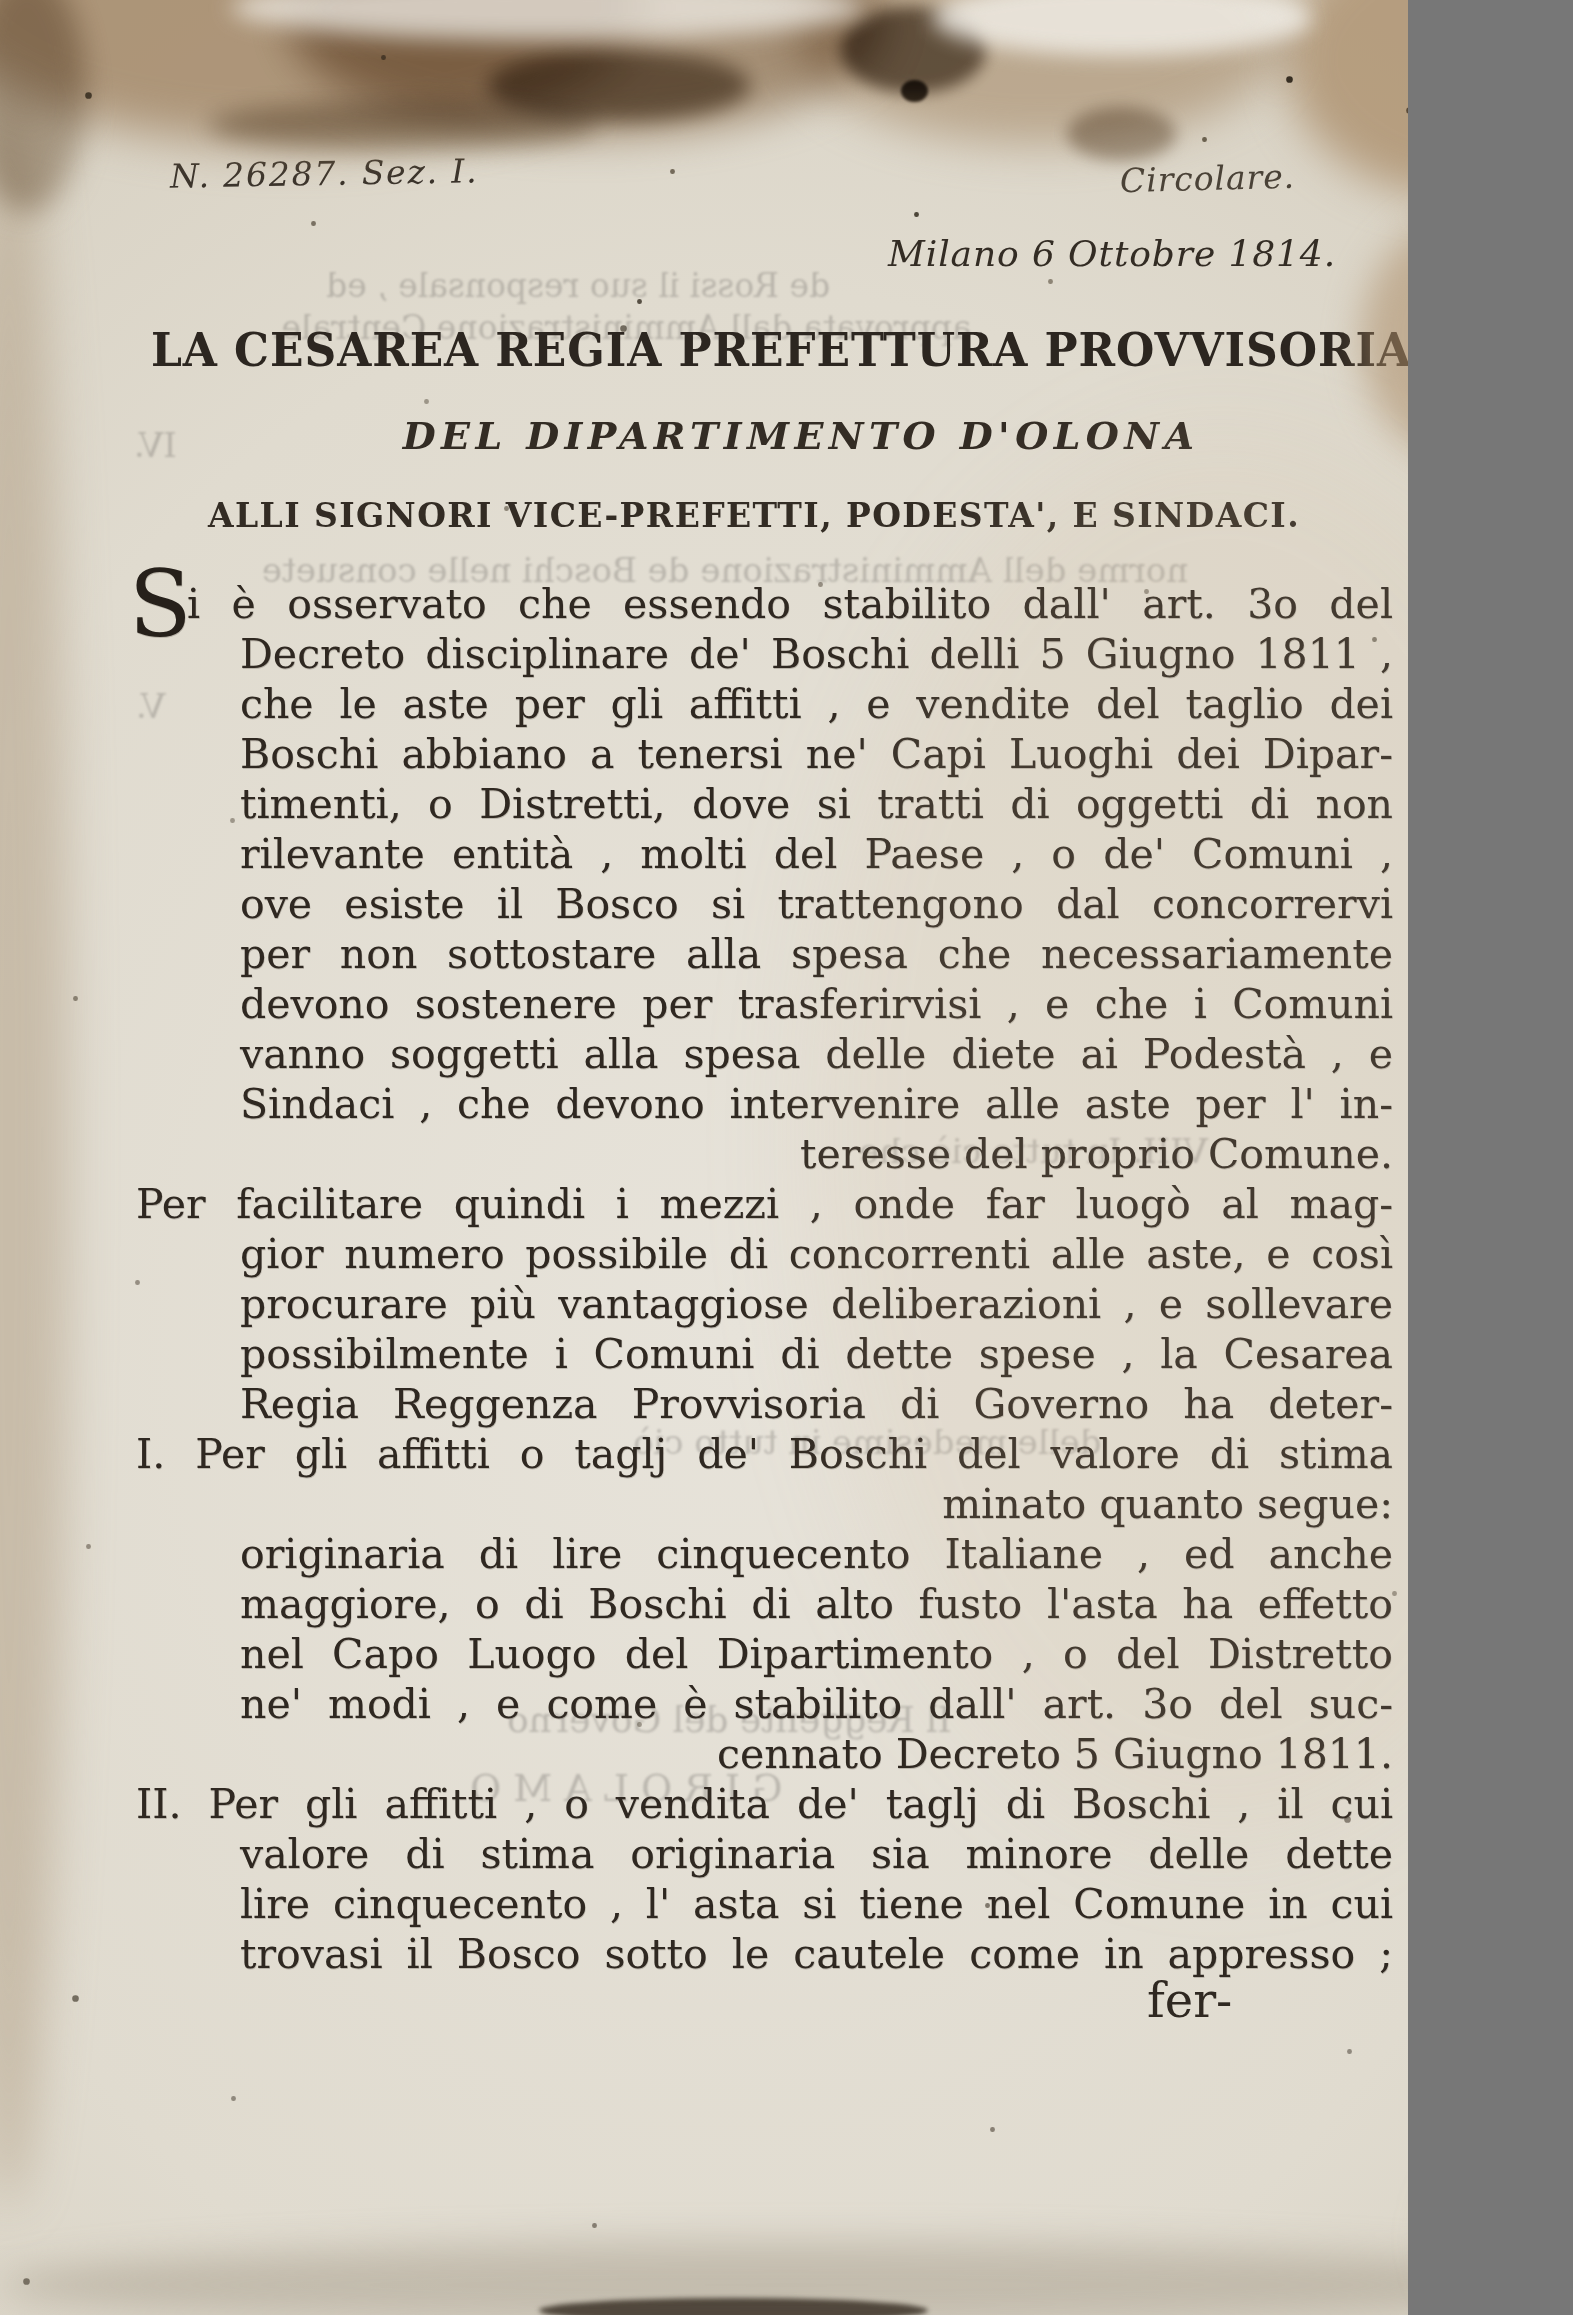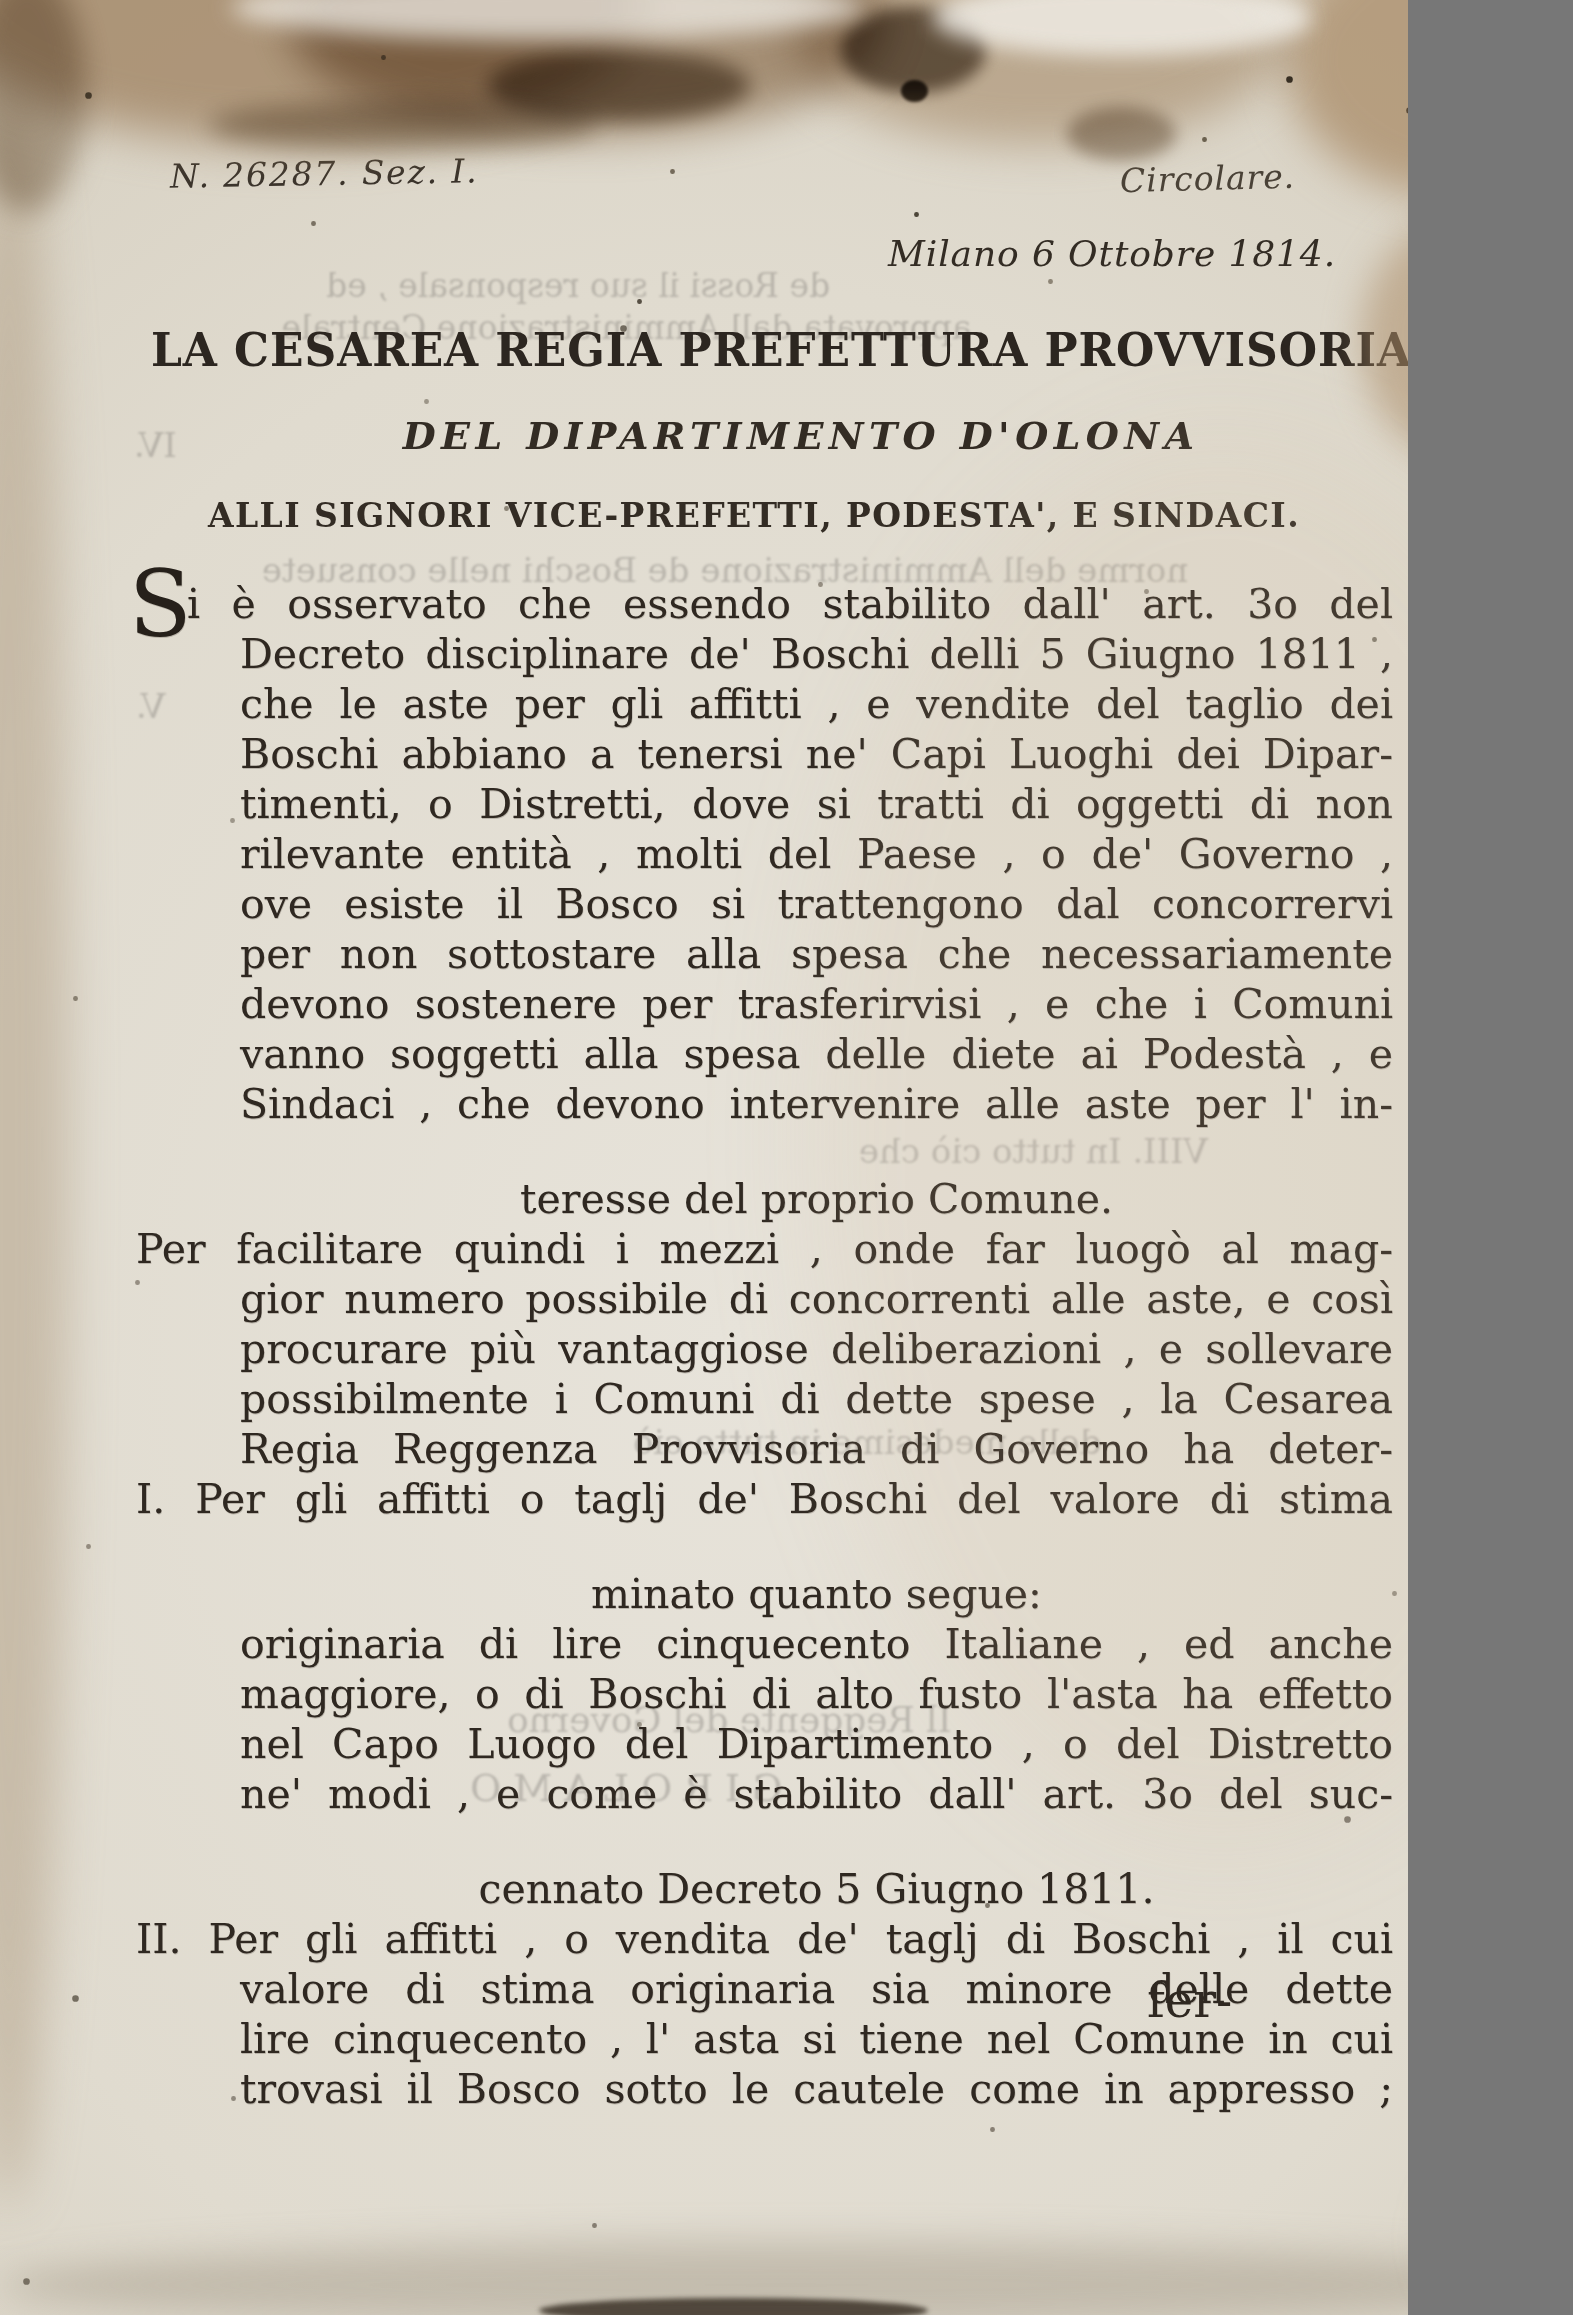--- a/index.html
+++ b/index.html
@@ -14,21 +14,21 @@
   .content{position:absolute;inset:0;z-index:2;}
   .refline{position:absolute;left:170px;top:154px;font-style:italic;font-size:33px;color:#3a332b;transform:rotate(-1deg);letter-spacing:1.8px;}
   .circolare{position:absolute;left:1120px;top:159px;font-style:italic;font-size:33px;color:#4a4237;transform:rotate(-1.5deg);letter-spacing:0.9px;}
   .dateline{position:absolute;left:888px;top:233px;font-style:italic;font-size:36px;color:#332c24;letter-spacing:0.9px;text-align:center;}
   .title{position:absolute;left:0;top:324px;width:1563px;text-align:center;font-size:44px;font-weight:bold;letter-spacing:0.9px;color:#2c2620;transform:scaleY(1.06);}
   .subtitle{position:absolute;left:0;top:413px;width:1538px;text-align:center;font-size:38px;font-style:italic;font-weight:bold;letter-spacing:5.4px;color:#332c24;padding-left:32px;}
   .salutation{position:absolute;left:208px;top:496px;font-size:33px;font-weight:bold;letter-spacing:1.4px;color:#332c24;}
   .bodyblock{position:absolute;left:136px;top:579px;width:1257px;font-size:41px;}
   .line{height:50px;line-height:50px;white-space:nowrap;text-shadow:0.5px 0.7px 0 rgba(40,32,24,.22);}
   .line.j{white-space:normal;text-align:justify;text-align-last:justify;}
-  .line.l{text-align:center;margin-top:45px;}
+  .line.l{text-align:right;}
   .line.ind{padding-left:104px;}
   .line.cap{position:relative;padding-left:51px;}
   .initial{position:absolute;left:-7.2px;top:-20px;font-size:92px;line-height:1;color:#26201a;}
   .catchword{position:absolute;left:1147px;top:1972px;font-size:48px;color:#2f2821;}
   
   .ghosts{position:absolute;inset:0;z-index:1;}
   .ghost{position:absolute;transform:scaleX(-1);color:rgba(95,92,88,.30);filter:blur(1.3px);white-space:nowrap;}
   
   .stains{position:absolute;inset:0;z-index:3;pointer-events:none;}
   .st{position:absolute;border-radius:50%;mix-blend-mode:multiply;}
@@ -92,21 +92,21 @@
     <div class="dateline">Milano 6 Ottobre 1814.</div>
     <div class="title">LA CESAREA REGIA PREFETTURA PROVVISORIA</div>
     <div class="subtitle">DEL DIPARTIMENTO D'OLONA</div>
     <div class="salutation">ALLI SIGNORI VICE-PREFETTI, PODESTA', E SINDACI.</div>
     <div class="bodyblock">
         <div class="line j cap"><span class="initial">S</span>i è osservato che essendo stabilito dall' art. 3o del</div>
         <div class="line j ind">Decreto disciplinare de' Boschi delli 5 Giugno 1811 ,</div>
         <div class="line j ind">che le aste per gli affitti , e vendite del taglio dei</div>
         <div class="line j ind">Boschi abbiano a tenersi ne' Capi Luoghi dei Dipar-</div>
         <div class="line j ind">timenti, o Distretti, dove si tratti di oggetti di non</div>
-        <div class="line j ind">rilevante entità , molti del Paese , o de' Governo ,</div>
+        <div class="line j ind">rilevante entità , molti del Paese , o de' Comuni ,</div>
         <div class="line j ind">ove esiste il Bosco si trattengono dal concorrervi</div>
         <div class="line j ind">per non sottostare alla spesa che necessariamente</div>
         <div class="line j ind">devono sostenere per trasferirvisi , e che i Comuni</div>
         <div class="line j ind">vanno soggetti alla spesa delle diete ai Podestà , e</div>
         <div class="line j ind">Sindaci , che devono intervenire alle aste per l' in-</div>
         <div class="line l ind">teresse del proprio Comune.</div>
         <div class="line j">Per facilitare quindi i mezzi , onde far luogò al mag-</div>
         <div class="line j ind">gior numero possibile di concorrenti alle aste, e così</div>
         <div class="line j ind">procurare più vantaggiose deliberazioni , e sollevare</div>
         <div class="line j ind">possibilmente i Comuni di dette spese , la Cesarea</div>

